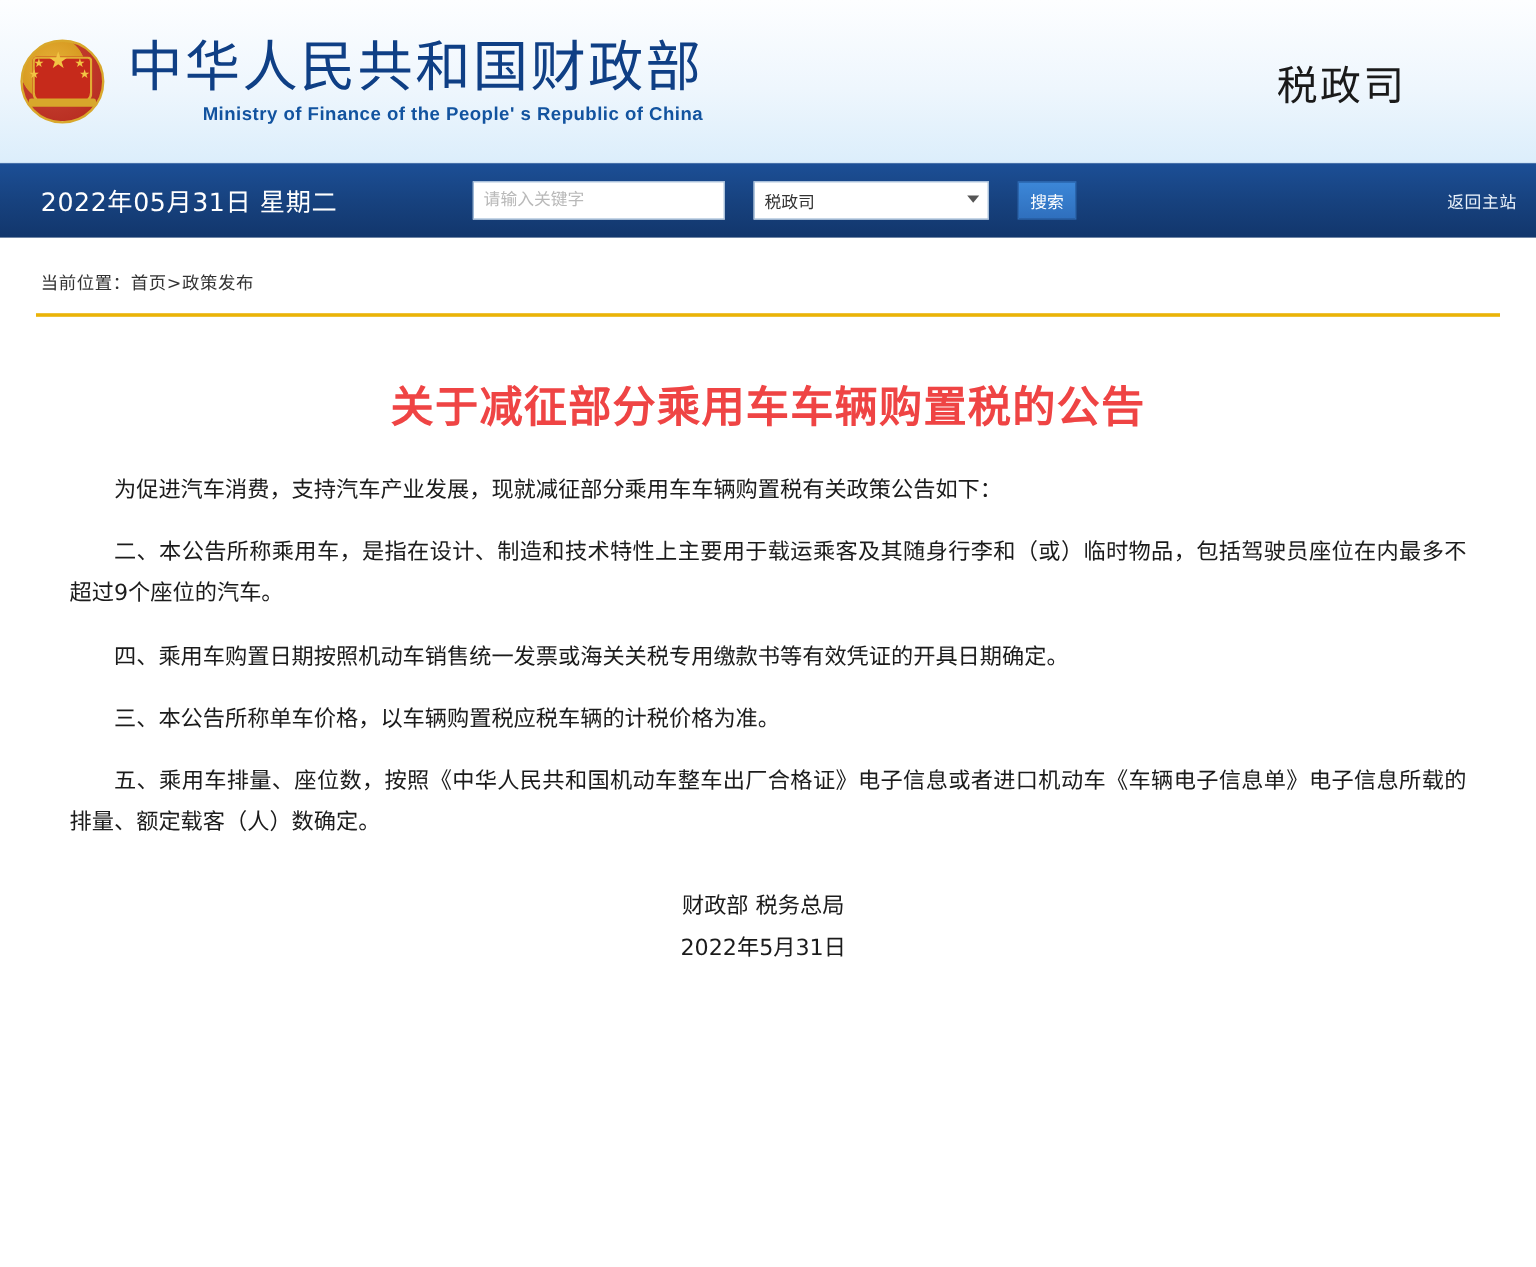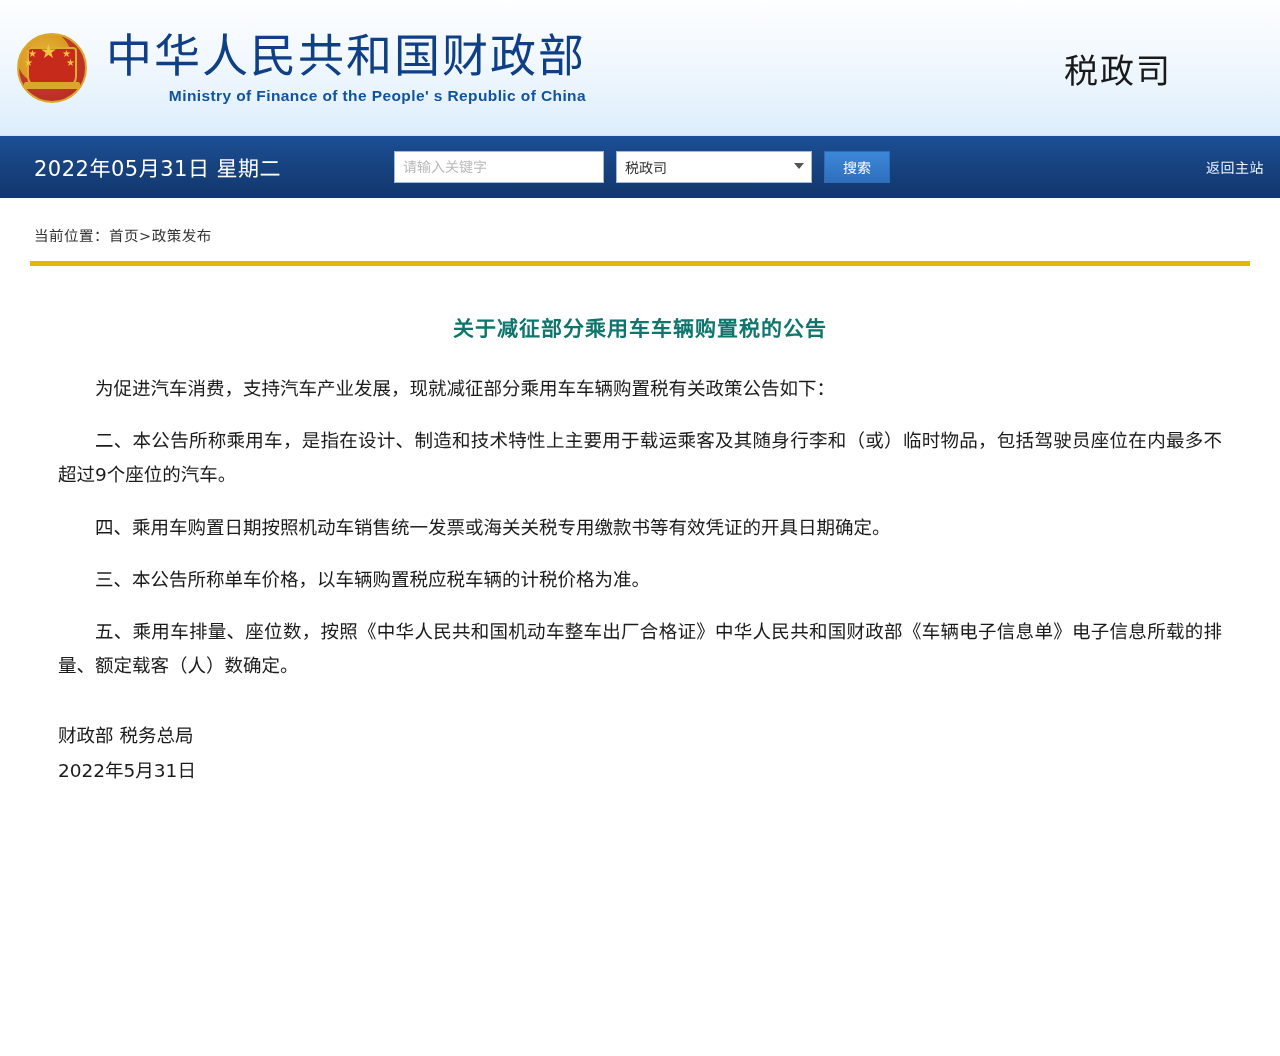--- a/index.html
+++ b/index.html
@@ -116,21 +116,21 @@
     letter-spacing: 0.5px;
     white-space: nowrap;
   }
   .toolbar .search-area {
     position: absolute;
     left: 394px;
     top: 0;
     height: 62px;
     display: flex;
     align-items: center;
-    gap: 12px;
+    gap: 24px;
   }
   .search-input {
     width: 210px;
     height: 32px;
     border: 1px solid #9fb9d6;
     background: #ffffff;
     color: #c2c2c2;
     font-size: 14px;
     font-family: "DejaVu Sans", "Liberation Sans", sans-serif;
     padding: 0 8px;
@@ -159,21 +159,21 @@
   .select-arrow {
     position: absolute;
     right: 8px;
     top: 12px;
     width: 0; height: 0;
     border-left: 5px solid transparent;
     border-right: 5px solid transparent;
     border-top: 6px solid #555;
   }
   .search-btn {
-    width: 66px;
+    width: 49px;
     height: 32px;
     background: linear-gradient(180deg, #3c87d8 0%, #2f6fbd 100%);
     border: 1px solid #2f6cb5;
     color: #ffffff;
     font-size: 14px;
     font-family: "DejaVu Sans", "Liberation Sans", sans-serif;
     cursor: pointer;
     display: flex;
     align-items: center;
     justify-content: center;
@@ -189,37 +189,37 @@
   }
 
   
   .content-wrap {
     background: #ffffff;
     padding: 0 0 0 0;
   }
   .breadcrumb {
     margin: 0 30px;
     padding: 26px 4px 16px 4px;
-    border-bottom: 5px solid #eab308;
+    border-bottom: 3px solid #eab308;
     font-size: 14.5px;
     font-family: "DejaVu Sans", "Liberation Sans", sans-serif;
     color: #333;
     letter-spacing: 0.5px;
   }
   .breadcrumb .crumb-link { color: #333; text-decoration: none; }
 
   .article {
     padding: 0 58px;
   }
   .article-title {
     text-align: center;
     font-family: "DejaVu Sans", "Liberation Sans", sans-serif;
-    font-size: 21px;
+    font-size: 36px;
     font-weight: bold;
-    color: #0f766e;
+    color: #ef4444;
     margin: 46px 0 0 0;
     letter-spacing: 1px;
   }
   .article-subtitle {
     text-align: center;
     font-family: "DejaVu Serif", "Liberation Serif", serif;
     font-size: 20px;
     font-weight: bold;
     color: #111;
     margin: 32px 0 0 0;
@@ -229,21 +229,21 @@
   .para {
     font-family: "DejaVu Sans", "Liberation Sans", sans-serif;
     font-size: 18.5px;
     line-height: 1.85;
     color: #1b1b1b;
     margin: 0 0 18px 0;
     text-align: justify;
   }
   .para.indent { text-indent: 2em; }
   .sign {
-    text-align: left;
+    text-align: center;
     font-family: "DejaVu Sans", "Liberation Sans", sans-serif;
     font-size: 18.5px;
     color: #1b1b1b;
     line-height: 1.9;
     margin-top: 34px;
     padding-right: 8px;
   }
 </style>
 </head>
 <body>
@@ -290,21 +290,21 @@
     </div>
 
     <div class="article">
       <h1 class="article-title">关于减征部分乘用车车辆购置税的公告</h1>
 
       <div class="article-body">
         <p class="para indent">为促进汽车消费，支持汽车产业发展，现就减征部分乘用车车辆购置税有关政策公告如下：</p>
         <p class="para indent">二、本公告所称乘用车，是指在设计、制造和技术特性上主要用于载运乘客及其随身行李和（或）临时物品，包括驾驶员座位在内最多不超过9个座位的汽车。</p>
         <p class="para indent">四、乘用车购置日期按照机动车销售统一发票或海关关税专用缴款书等有效凭证的开具日期确定。</p>
         <p class="para indent">三、本公告所称单车价格，以车辆购置税应税车辆的计税价格为准。</p>
-        <p class="para indent">五、乘用车排量、座位数，按照《中华人民共和国机动车整车出厂合格证》中华人民共和国财政部《车辆电子信息单》电子信息所载的排量、额定载客（人）数确定。</p>
+        <p class="para indent">五、乘用车排量、座位数，按照《中华人民共和国机动车整车出厂合格证》电子信息或者进口机动车《车辆电子信息单》电子信息所载的排量、额定载客（人）数确定。</p>
       </div>
 
       <div class="sign">
         <div>财政部  税务总局</div>
         <div>2022年5月31日</div>
       </div>
     </div>
 
   </div>
 </div>

